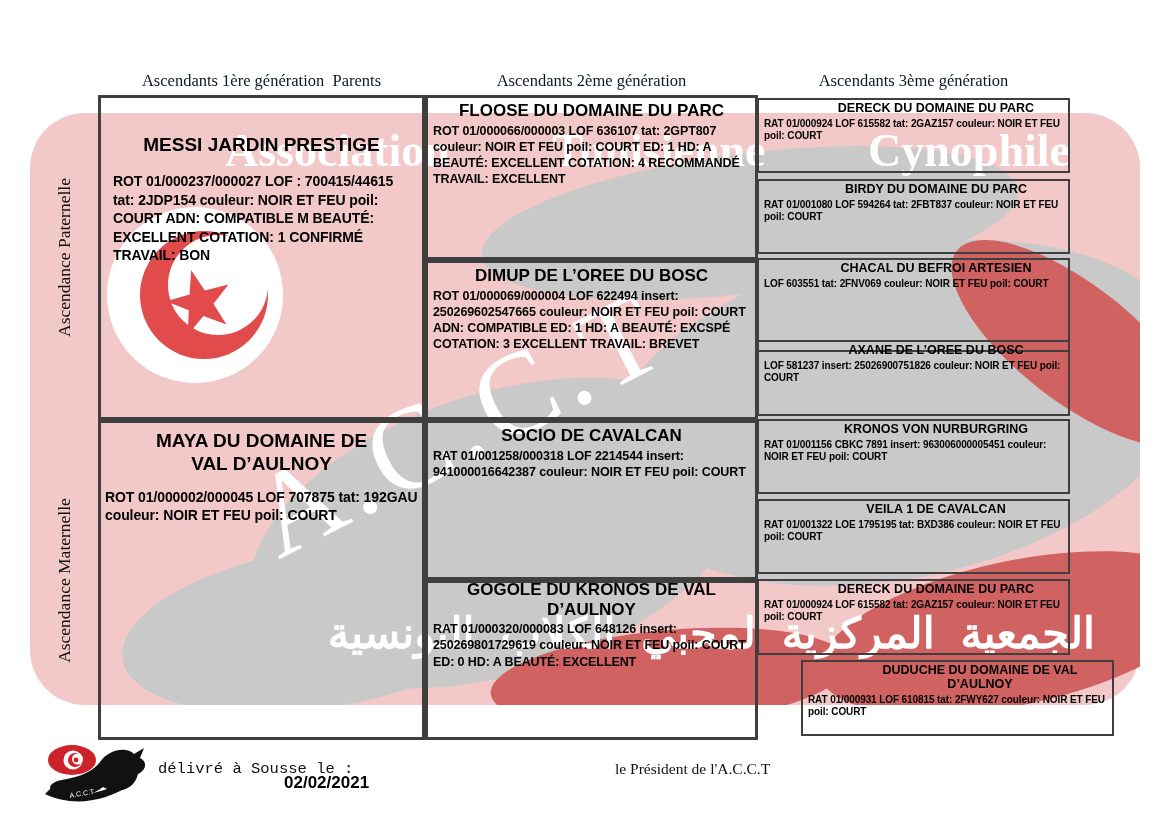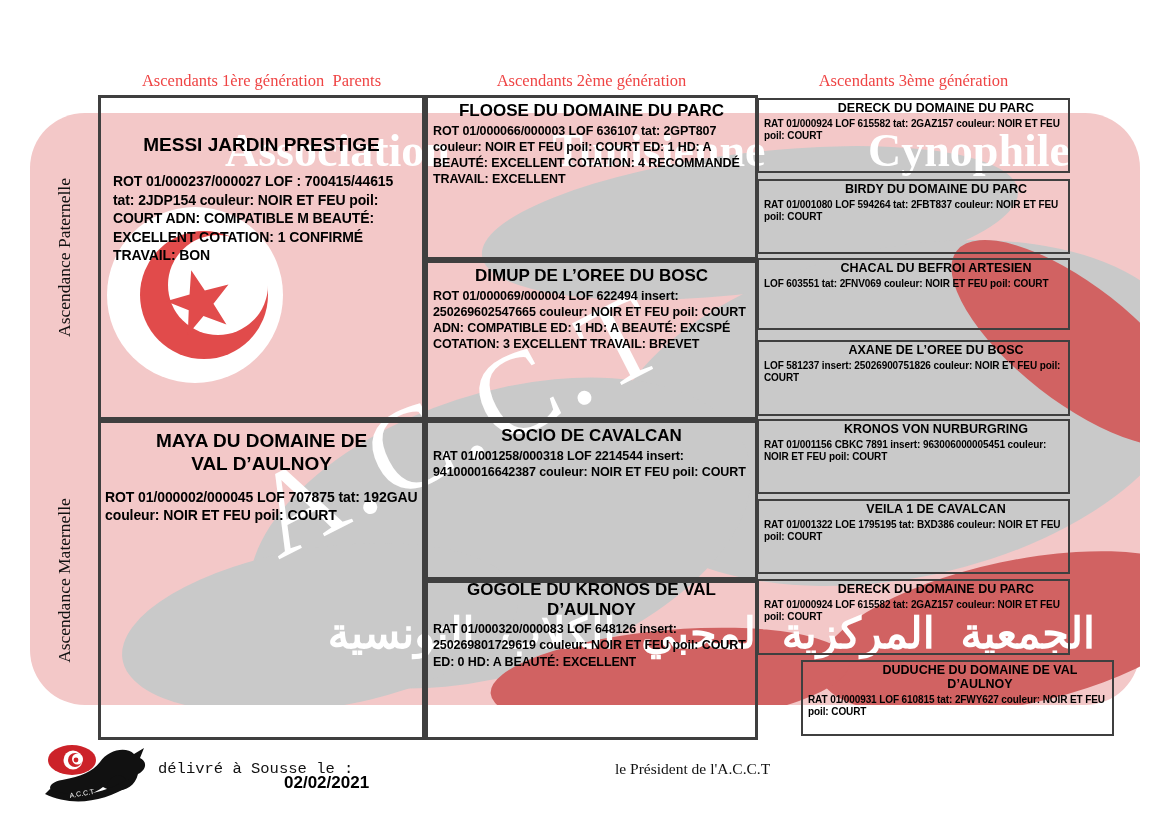--- a/index.html
+++ b/index.html
@@ -3,21 +3,21 @@
 <meta charset="utf-8">
 <style>
   html,body { margin:0; padding:0; background:#fff; }
   .page {
     position:relative; width:1169px; height:827px; background:#ffffff;
     font-family:"Liberation Sans", sans-serif; overflow:hidden;
   }
   
   .col-header {
     position:absolute; top:71px; font-family:"Liberation Serif", serif;
-    font-size:16.5px; color:#ef4444; text-align:center; white-space:pre;
+    font-size:16.5px; color:#0f172a; text-align:center; white-space:pre;
   }
   
   .wm-svg { position:absolute; left:30px; top:113px; z-index:0; }
   .wm-script {
     position:absolute; left:225px; top:124px; width:845px; z-index:1;
     display:flex; justify-content:space-between;
     font-family:"Liberation Serif", serif; font-weight:bold;
     font-size:46px; color:#ffffff; white-space:nowrap;
   }
   .wm-acct {
@@ -131,21 +131,21 @@
   </div>
 
   <div class="box box3" style="left:757px; top:98px;  width:313px; height:75px;">
     <div class="title t3">DERECK DU DOMAINE DU PARC</div>
     <div class="body b3">RAT 01/000924 LOF 615582 tat: 2GAZ157 couleur: NOIR ET FEU poil: COURT</div>
   </div>
   <div class="box box3" style="left:757px; top:179px; width:313px; height:75px;">
     <div class="title t3">BIRDY DU DOMAINE DU PARC</div>
     <div class="body b3">RAT 01/001080 LOF 594264 tat: 2FBT837 couleur: NOIR ET FEU poil: COURT</div>
   </div>
-  <div class="box box3" style="left:757px; top:258px; width:313px; height:72px;">
+  <div class="box box3" style="left:757px; top:258px; width:313px; height:94px;">
     <div class="title t3">CHACAL DU BEFROI ARTESIEN</div>
     <div class="body b3">LOF 603551 tat: 2FNV069 couleur: NOIR ET FEU poil: COURT</div>
   </div>
   <div class="box box3" style="left:757px; top:340px; width:313px; height:76px;">
     <div class="title t3">AXANE DE L’OREE DU BOSC</div>
     <div class="body b3">LOF 581237 insert: 25026900751826 couleur: NOIR ET FEU poil: COURT</div>
   </div>
   <div class="box box3" style="left:757px; top:419px; width:313px; height:75px;">
     <div class="title t3">KRONOS VON NURBURGRING</div>
     <div class="body b3">RAT 01/001156 CBKC 7891 insert: 963006000005451 couleur: NOIR ET FEU poil: COURT</div>

